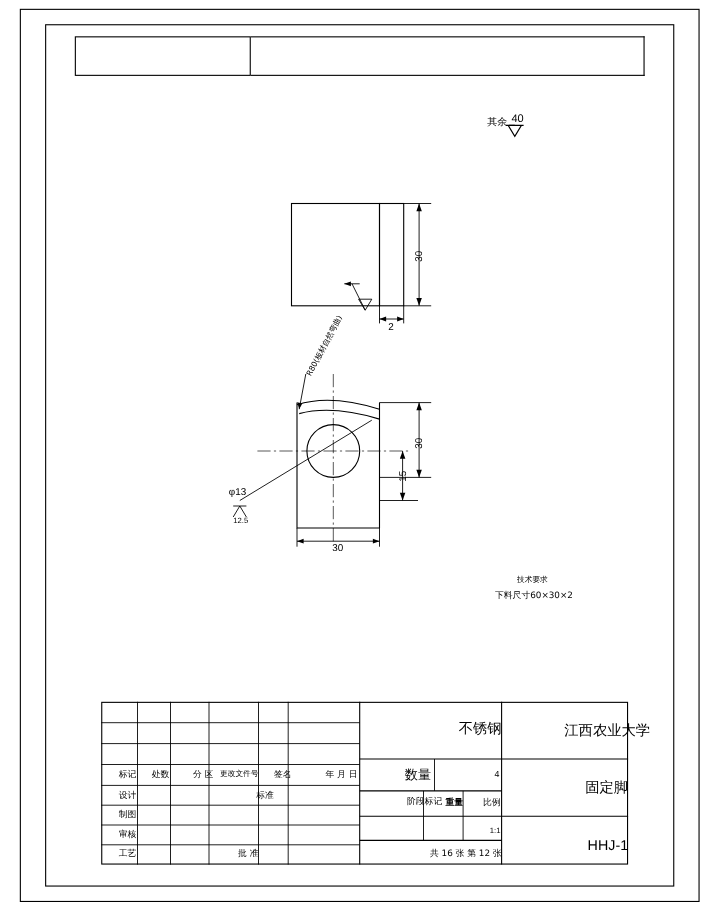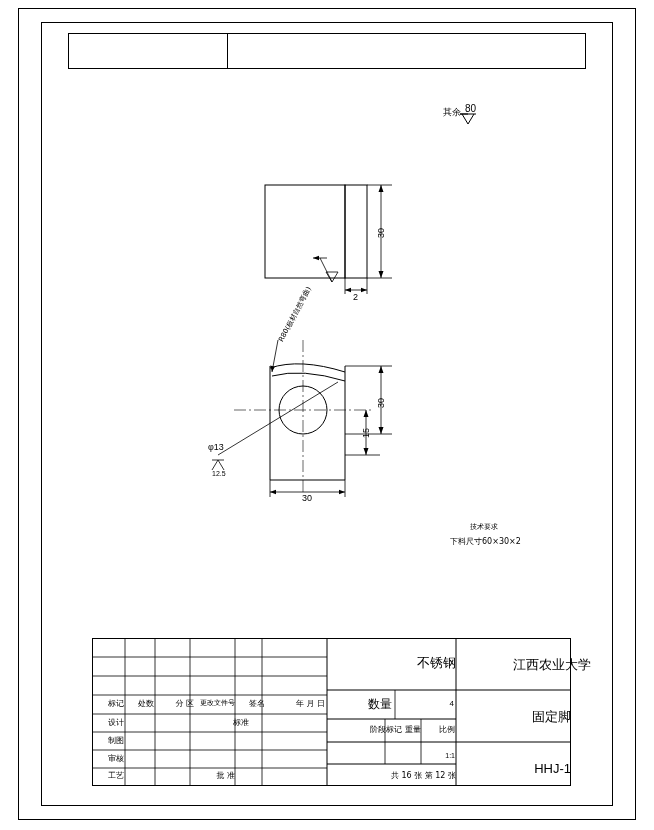--- a/index.html
+++ b/index.html
@@ -21,21 +21,21 @@
 
 <div id="sheet">
 
   <div class="box" style="left:18px;top:8px;width:618px;height:812px;"></div>
   <div class="box" style="left:41px;top:22px;width:572px;height:784px;border-width:1.5px;"></div>
 
   <div class="box" style="left:68px;top:33px;width:160px;height:36px;"></div>
   <div class="box" style="left:228px;top:33px;width:358px;height:36px;border-left:none;"></div>
 
   <div class="txt cn" style="left:443px;top:108px;">其余</div>
-  <div class="txt" style="left:465px;top:104px;font-size:10px;">80</div>
+  <div class="txt" style="left:465px;top:104px;font-size:10px;">40</div>
   <svg width="40" height="22" style="left:460px;top:112px;">
     <polyline points="0,2 8,2 8,2" stroke="#000" fill="none" stroke-width="1"></polyline>
     <polyline points="2,2 8,12 14,2" stroke="#000" fill="none" stroke-width="1"></polyline>
     <line x1="0" y1="2" x2="16" y2="2" stroke="#000" stroke-width="1"></line>
   </svg>
 
   <svg width="654" height="830">
 
     <rect x="265" y="185" width="80" height="93" fill="none" stroke="#000" stroke-width="1"></rect>
 
@@ -158,21 +158,21 @@
   <div class="txt sm cn center" style="left:191px;top:737px;width:44px;"></div>
   <div class="txt sm cn center" style="left:96px;top:755px;width:28px;">审核</div>
   <div class="txt sm cn center" style="left:191px;top:755px;width:44px;"></div>
   <div class="txt sm cn center" style="left:96px;top:772px;width:28px;">工艺</div>
   <div class="txt sm cn center" style="left:191px;top:772px;width:44px;">批 准</div>
 
   <div class="txt lg cn center" style="left:327px;top:656px;width:129px;">不锈钢</div>
   <div class="txt md cn center" style="left:330px;top:698px;width:62px;font-size:12px;">数量</div>
   <div class="txt sm center" style="left:396px;top:700px;width:58px;">4</div>
   <div class="txt sm cn center" style="left:332px;top:726px;width:70px;font-family:Liberation Mono, monospace;">阶段标记</div>
-  <div class="txt sm cn center" style="left:386px;top:726px;width:35px;">重量</div>
+  <div class="txt sm cn center" style="left:386px;top:726px;width:35px;font-weight:bold;">重量</div>
   <div class="txt sm cn center" style="left:422px;top:726px;width:33px;">比例</div>
   <div class="txt tiny center" style="left:386px;top:750px;width:35px;"></div>
   <div class="txt tiny center" style="left:422px;top:752px;width:33px;">1:1</div>
   <div class="txt sm cn center" style="left:327px;top:772px;width:129px;">共 16 张    第 12 张</div>
 
   <div class="txt lg cn center" style="left:456px;top:658px;width:135px;">江西农业大学</div>
   <div class="txt lg cn center" style="left:456px;top:710px;width:115px;">固定脚</div>
   <div class="txt lg center" style="left:456px;top:762px;width:115px;">HHJ-1</div>
 
 </div>

